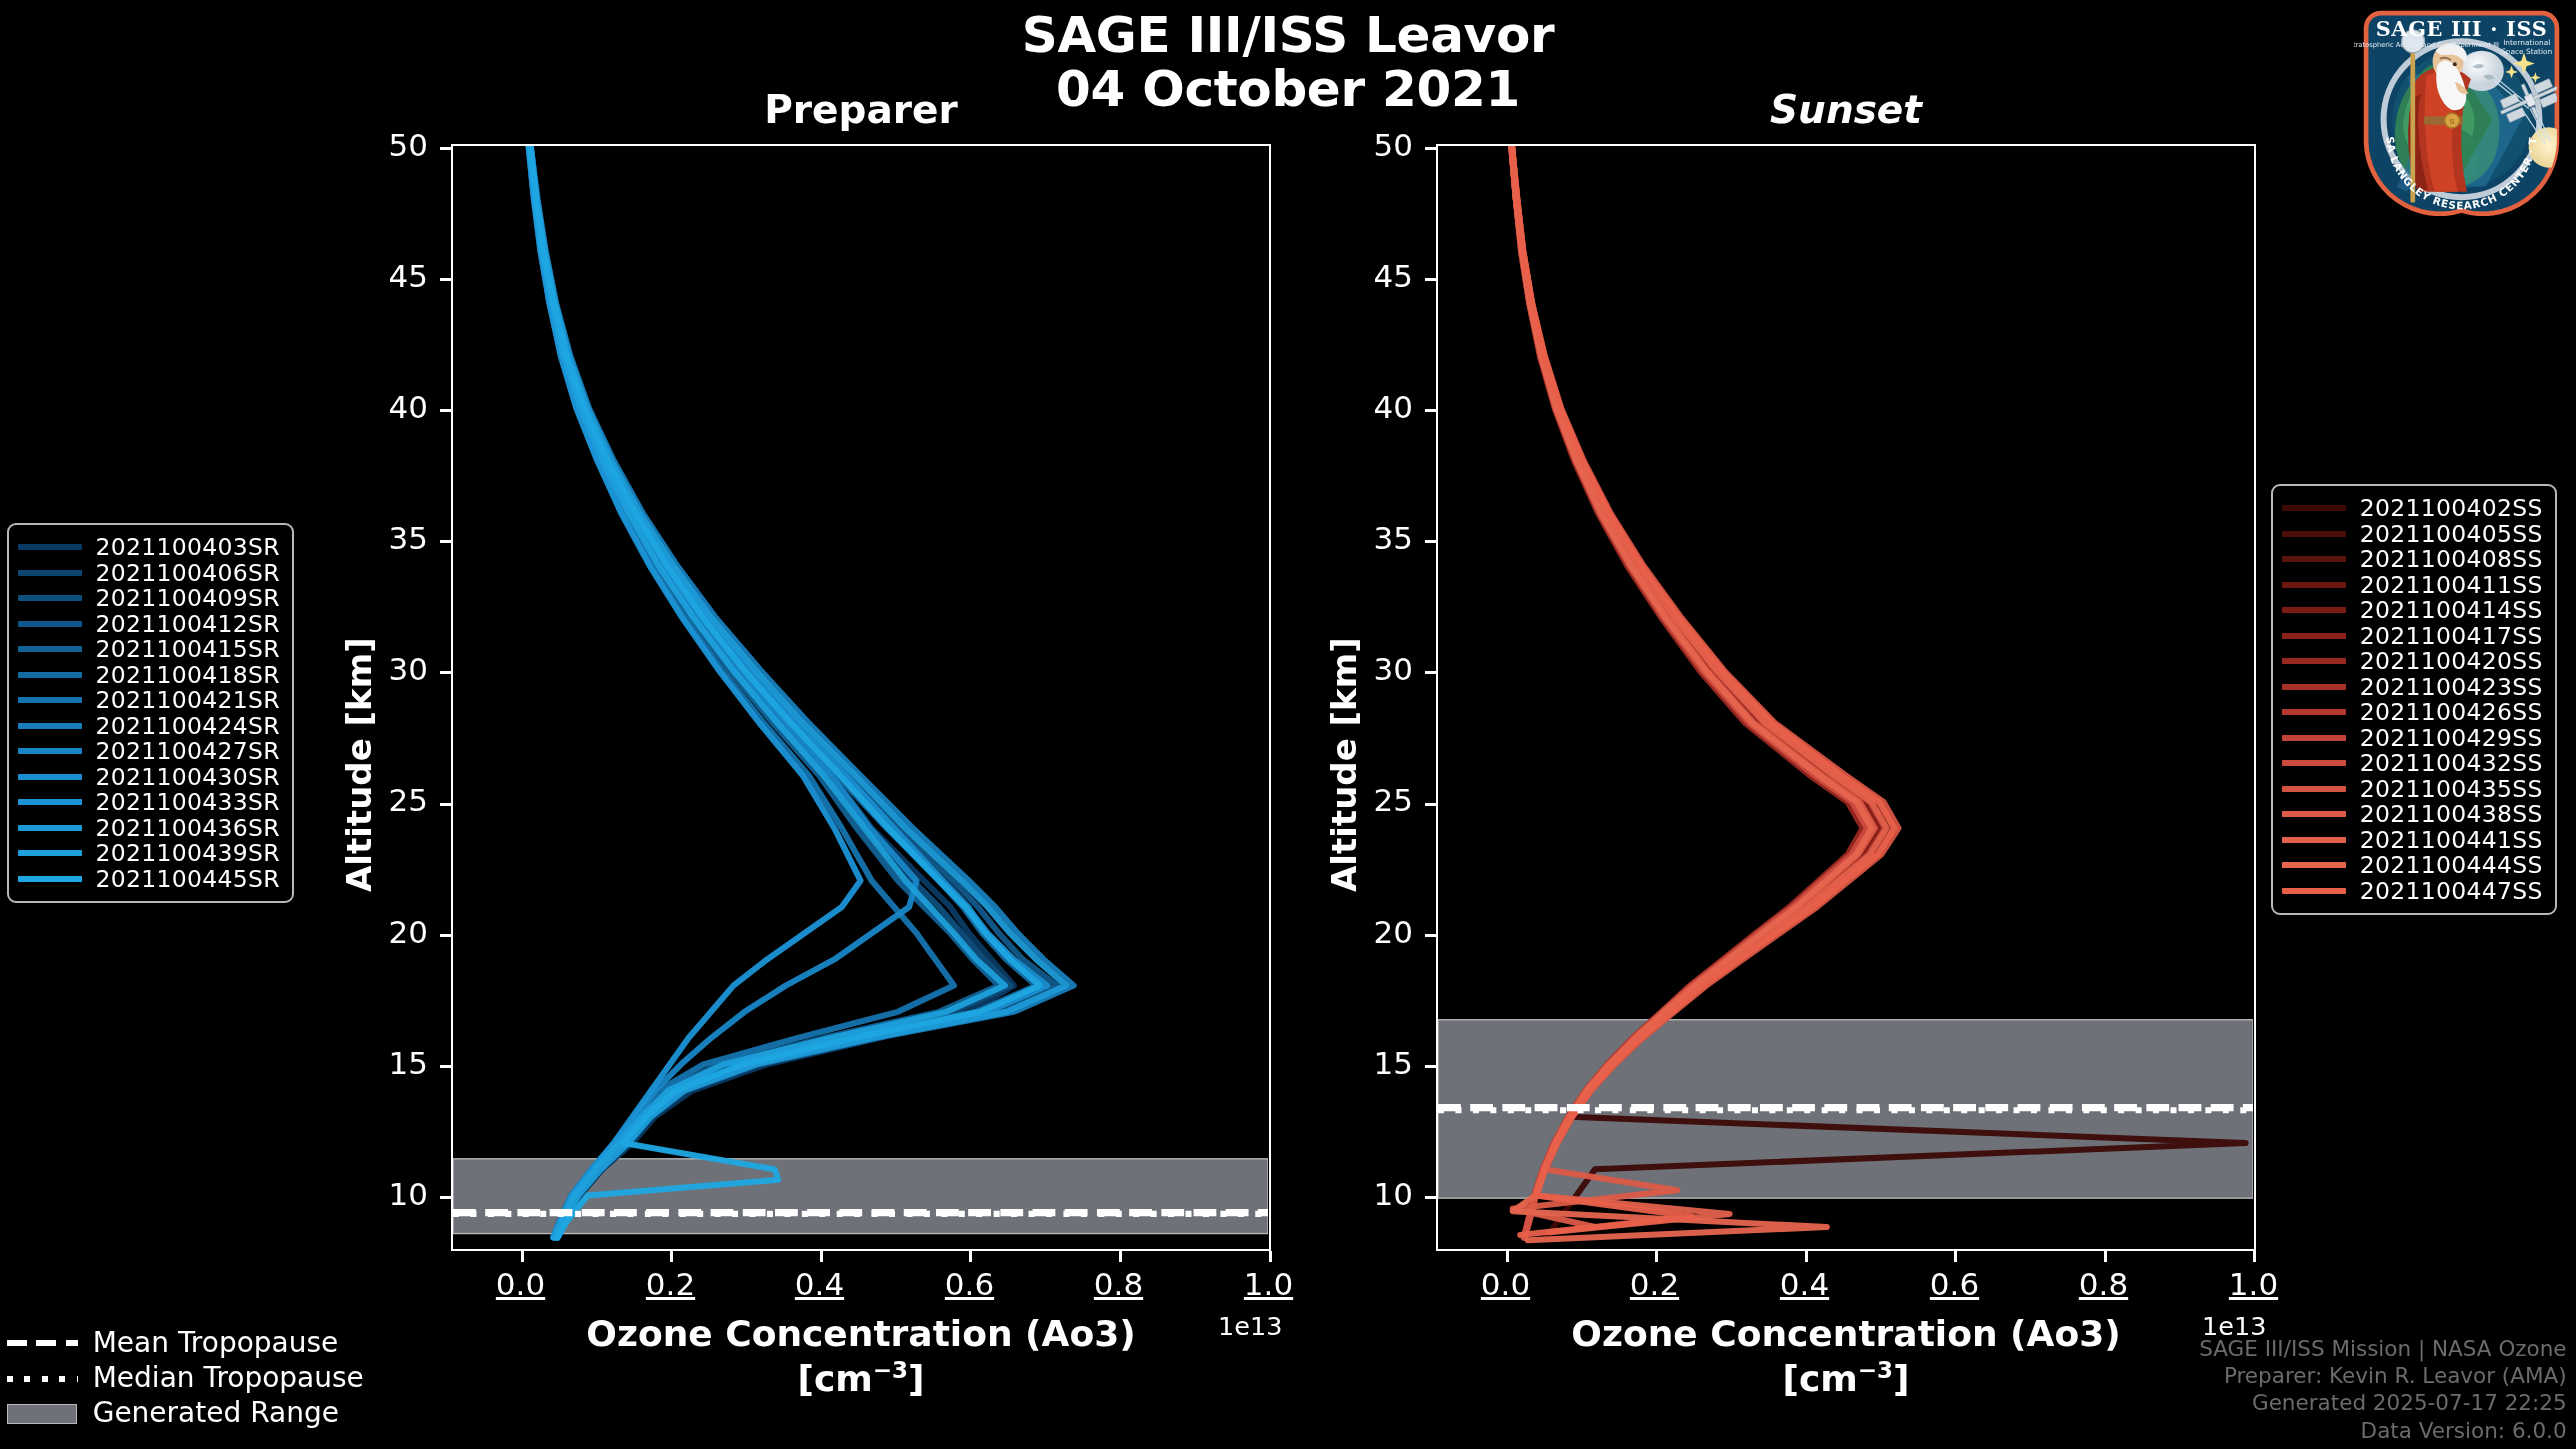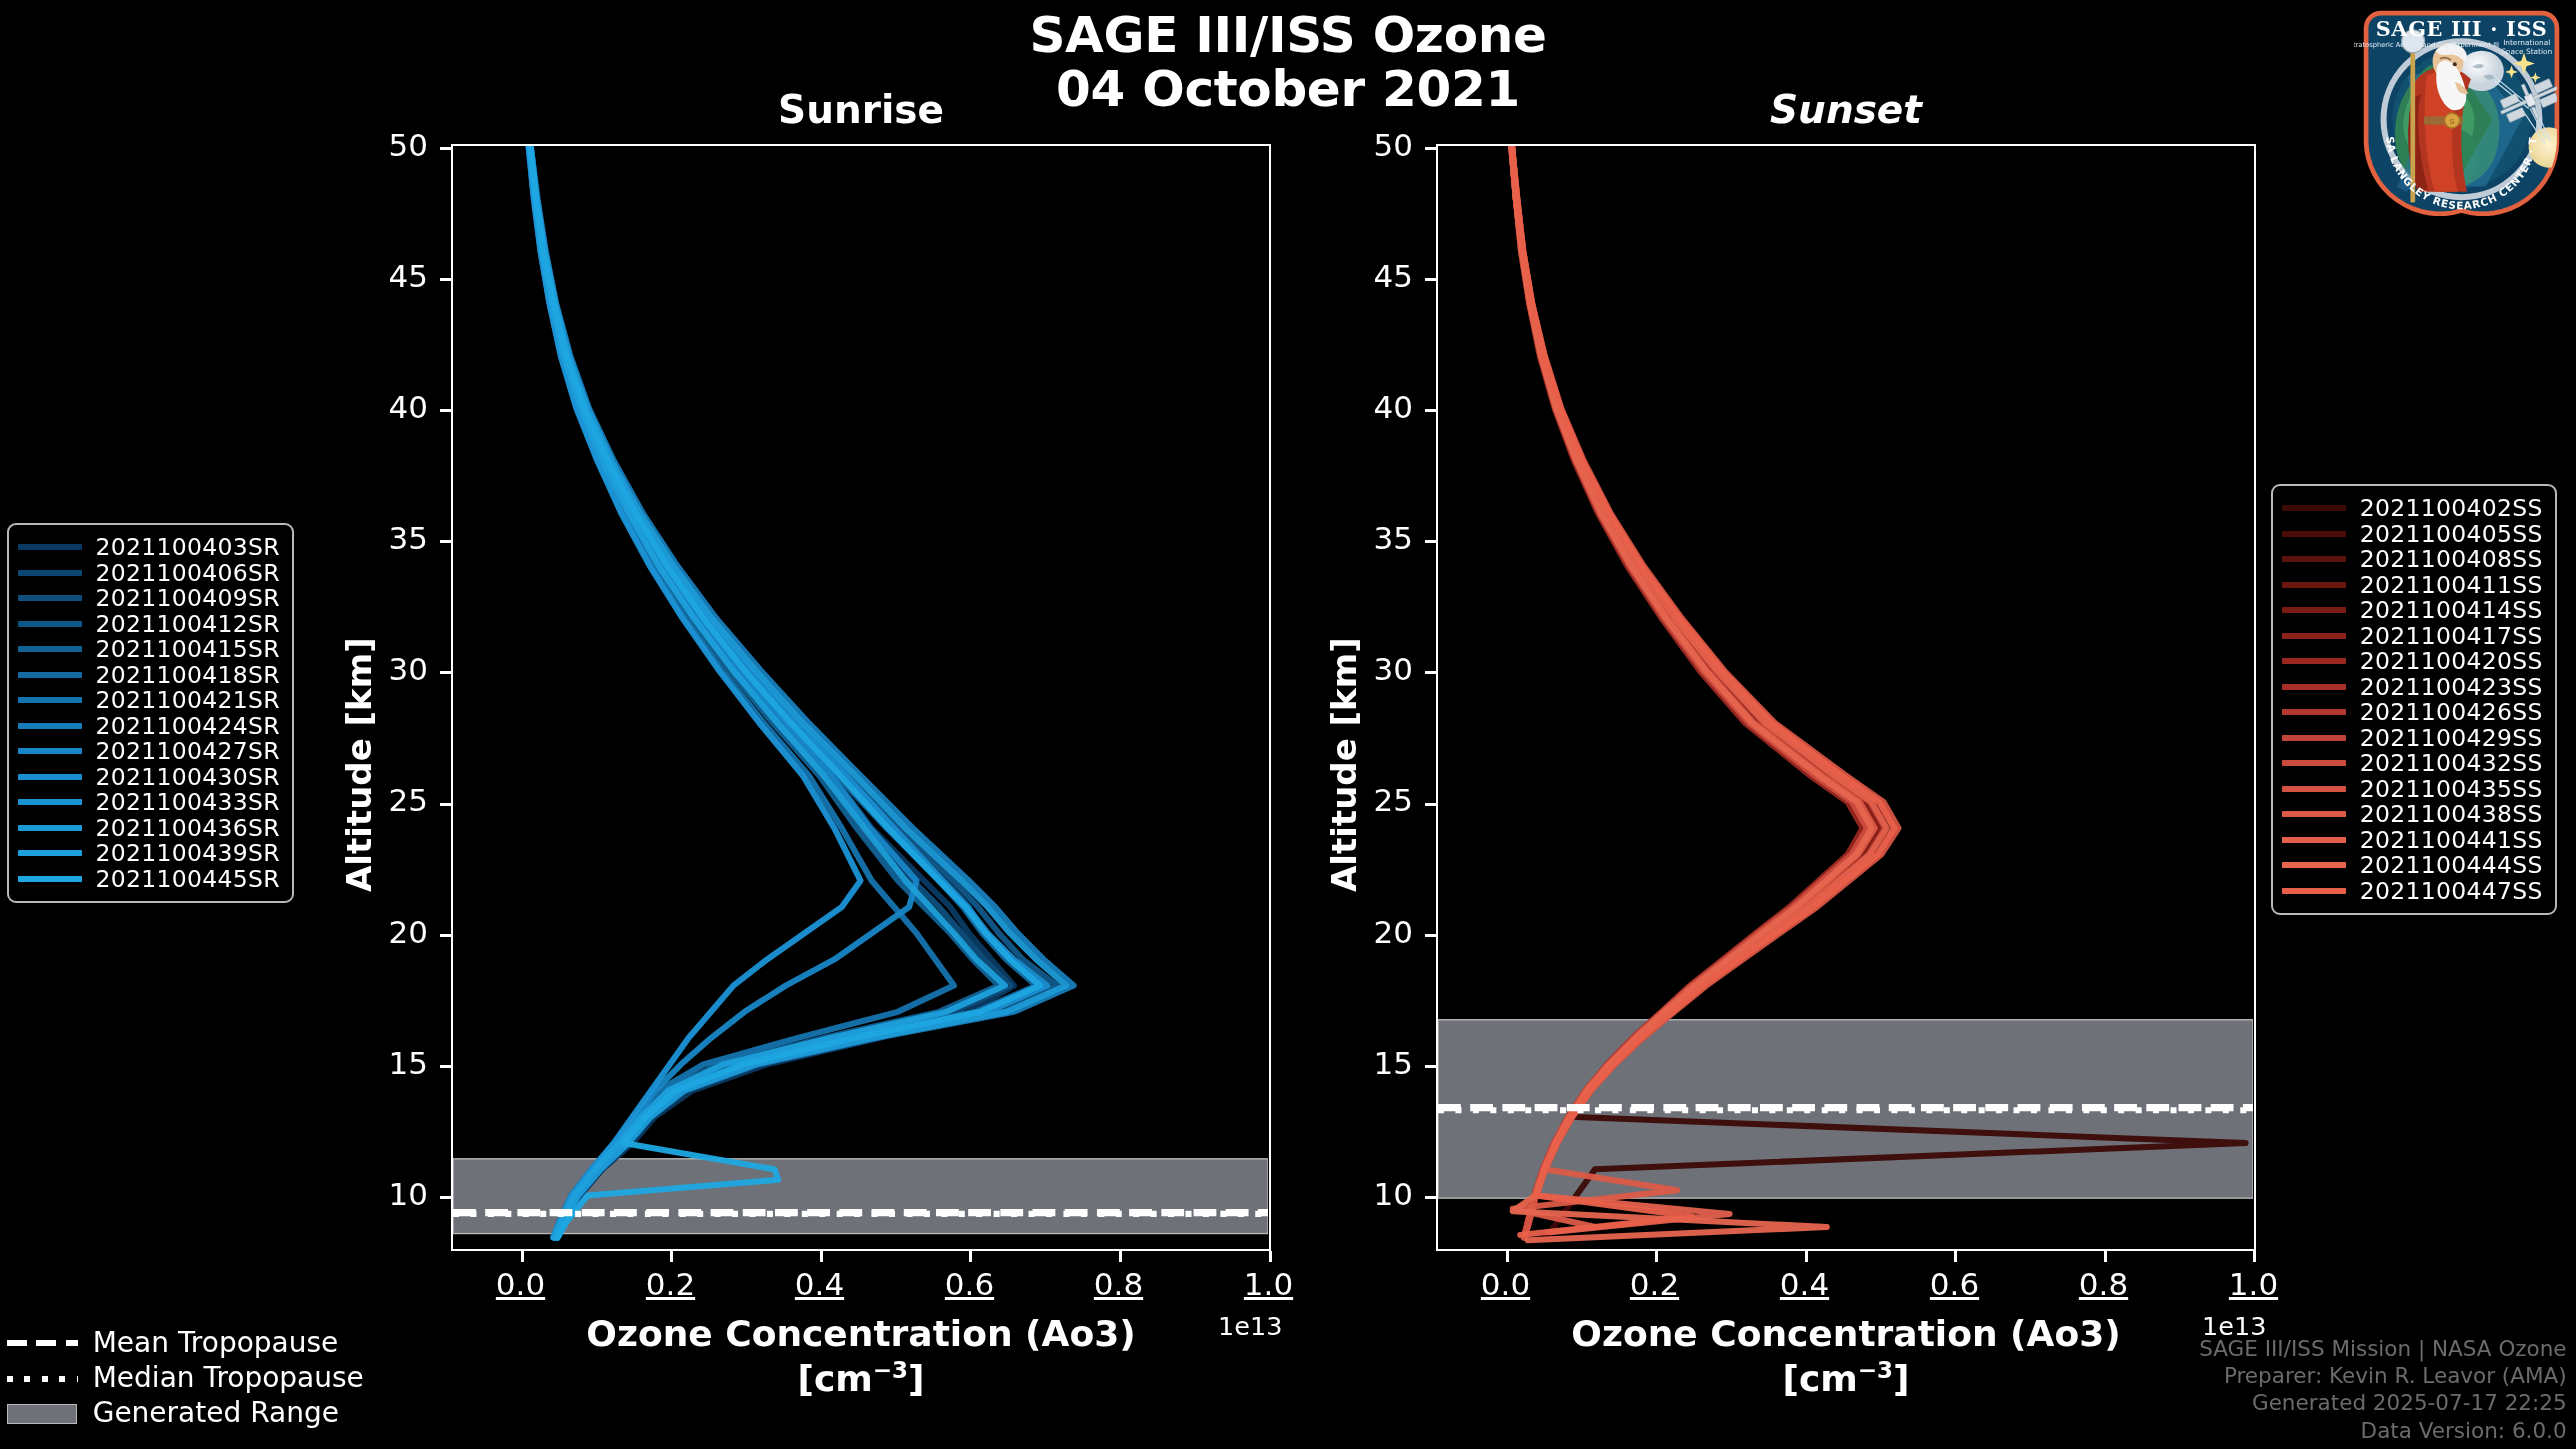--- a/index.html
+++ b/index.html
@@ -51,21 +51,21 @@
   #credits{position:absolute;right:9.4px;bottom:5.4px;text-align:right;
       font-size:21.5px;line-height:1.26;color:#6b6b6b;}
 
   
   #logo{position:absolute;right:6.7px;top:1.3px;width:215px;height:215px;}
 </style>
 </head>
 <body>
 
 <div id="main-title">
-  <div>SAGE III/ISS Ozone</div>
+  <div>SAGE III/ISS Leavor</div>
   <div>04 October 2021</div>
 </div>
 
 <div id="logo">
 <svg viewBox="0 0 320 320" width="215" height="215">
   <defs>
     <clipPath id="badgeClip">
       <path d="M40 18 H280 A22 22 0 0 1 302 40 V210 A110 110 0 0 1 160 312 A110 110 0 0 1 18 210 V40 A22 22 0 0 1 40 18 Z"></path>
     </clipPath>
     <radialGradient id="sunGrad" cx="50%" cy="45%">
@@ -137,21 +137,21 @@
   <text x="257" y="79" font-size="11" fill="#e3ecf4" text-anchor="middle">Space Station</text>
   <defs>
         <path id="ringPath" d="M 48 198 A 112 112 0 0 0 272 198"></path>
       </defs>
   <text font-size="15.5" font-weight="bold" fill="#ffffff" letter-spacing="1.2">
     <textPath href="#ringPath" startOffset="50%" text-anchor="middle">BALL · NASA LANGLEY RESEARCH CENTER · TAS-I · ESA</textPath>
   </text>
 </svg>
 </div>
 
-<div class="subplot-title" style="left:451px;top:87px;width:820px;">Sunrise</div>
+<div class="subplot-title" style="left:451px;top:87px;width:820px;">Preparer</div>
 <div class="subplot-title" style="left:1436px;top:87px;width:820px;font-style:italic;">Sunset</div>
 
 <div class="axes" id="axes-left" style="left:451px;top:144px;width:820px;height:1107px;">
   <svg id="svg-left" width="815" height="1102" viewBox="0 0 1215 1642" preserveAspectRatio="none">
       <rect x="0" width="1215" y="1509.0761904761905" height="111.42142857142858" fill="#6e7278" stroke="#b9b9b9" stroke-width="2"></rect>
       <path d="M113.7 0.0 L122.6 78.2 L133.8 156.4 L148.3 234.6 L167.2 312.8 L192.8 391.0 L226.3 469.1 L265.3 547.3 L312.1 625.5 L365.6 703.7 L425.8 781.9 L492.7 860.1 L566.3 938.3 L624.2 1016.5 L702.2 1094.7 L741.3 1133.8 L769.1 1172.9 L802.6 1212.0 L836.0 1251.0 L769.1 1290.1 L635.4 1329.2 L468.2 1368.3 L356.7 1407.4 L301.0 1446.5 L267.5 1485.6 L222.9 1524.7 L189.5 1563.8 L167.2 1602.9 L156.1 1626.4 " fill="none" stroke="#0a3a63" stroke-width="9" stroke-linejoin="round" stroke-linecap="round" opacity="0.95"></path>
       <path d="M114.8 0.0 L123.7 78.2 L134.9 156.4 L150.5 234.6 L169.4 312.8 L196.2 391.0 L231.9 469.1 L273.1 547.3 L321.0 625.5 L376.8 703.7 L440.3 781.9 L507.2 860.1 L579.6 938.3 L657.7 1016.5 L735.7 1094.7 L769.1 1133.8 L791.4 1172.9 L830.4 1212.0 L880.6 1251.0 L791.4 1290.1 L601.9 1329.2 L434.7 1368.3 L334.4 1407.4 L289.8 1446.5 L256.4 1485.6 L217.4 1524.7 L183.9 1563.8 L165.0 1602.9 L153.8 1626.4 " fill="none" stroke="#0c456f" stroke-width="9" stroke-linejoin="round" stroke-linecap="round" opacity="0.95"></path>
       <path d="M113.7 0.0 L122.6 78.2 L132.6 156.4 L147.1 234.6 L166.1 312.8 L191.7 391.0 L225.2 469.1 L263.1 547.3 L308.8 625.5 L361.2 703.7 L421.3 781.9 L488.2 860.1 L559.6 938.3 L618.6 1016.5 L685.5 1094.7 L724.5 1133.8 L758.0 1172.9 L791.4 1212.0 L830.4 1251.0 L746.8 1290.1 L579.6 1329.2 L412.4 1368.3 L323.3 1407.4 L284.2 1446.5 L250.8 1485.6 L211.8 1524.7 L180.6 1563.8 L161.6 1602.9 L151.6 1626.4 " fill="none" stroke="#0e4f7c" stroke-width="9" stroke-linejoin="round" stroke-linecap="round" opacity="0.95"></path>
       <path d="M115.9 0.0 L124.8 78.2 L136.0 156.4 L151.6 234.6 L171.7 312.8 L198.4 391.0 L234.1 469.1 L276.4 547.3 L325.5 625.5 L381.2 703.7 L445.9 781.9 L515.0 860.1 L590.8 938.3 L663.2 1016.5 L746.8 1094.7 L782.5 1133.8 L813.7 1172.9 L849.4 1212.0 L900.7 1251.0 L813.7 1290.1 L613.1 1329.2 L445.9 1368.3 L340.0 1407.4 L292.0 1446.5 L258.6 1485.6 L218.5 1524.7 L186.2 1563.8 L166.1 1602.9 L154.9 1626.4 " fill="none" stroke="#105889" stroke-width="9" stroke-linejoin="round" stroke-linecap="round" opacity="0.95"></path>
       <path d="M113.7 0.0 L121.5 78.2 L131.5 156.4 L146.0 234.6 L163.9 312.8 L188.4 391.0 L220.7 469.1 L258.6 547.3 L303.2 625.5 L354.5 703.7 L412.4 781.9 L477.1 860.1 L546.2 938.3 L601.9 1016.5 L663.2 1094.7 L702.2 1133.8 L741.3 1172.9 L774.7 1212.0 L813.7 1251.0 L724.5 1290.1 L551.8 1329.2 L395.7 1368.3 L317.7 1407.4 L278.7 1446.5 L245.2 1485.6 L209.6 1524.7 L178.3 1563.8 L160.5 1602.9 L150.5 1626.4 " fill="none" stroke="#126295" stroke-width="9" stroke-linejoin="round" stroke-linecap="round" opacity="0.95"></path>

